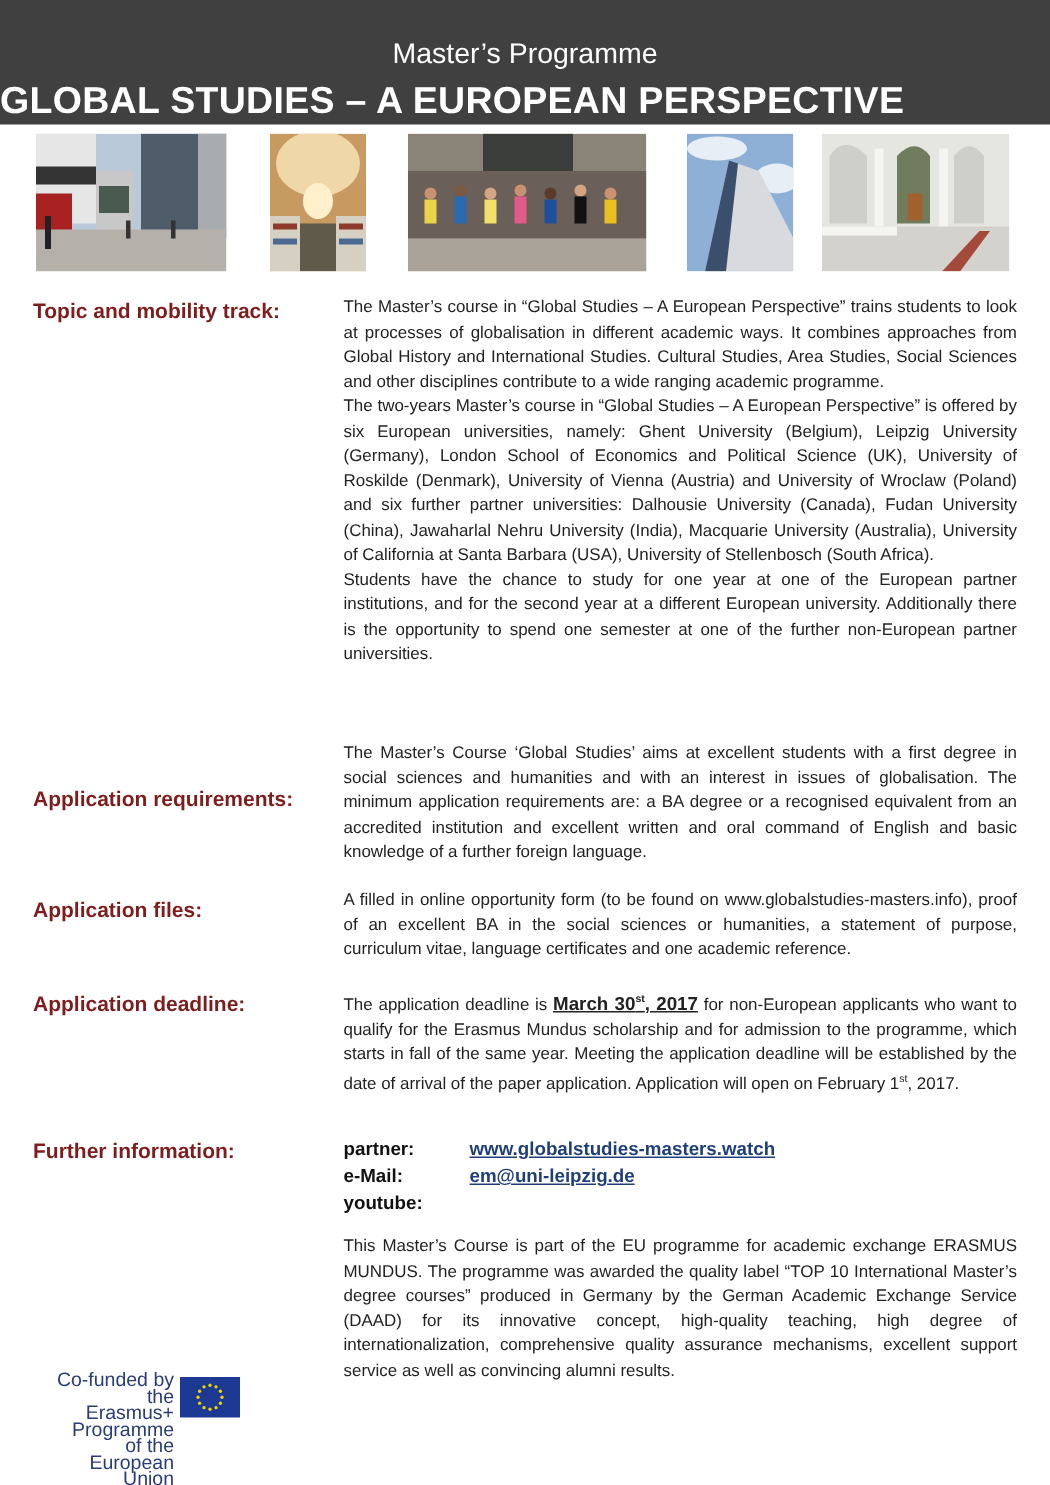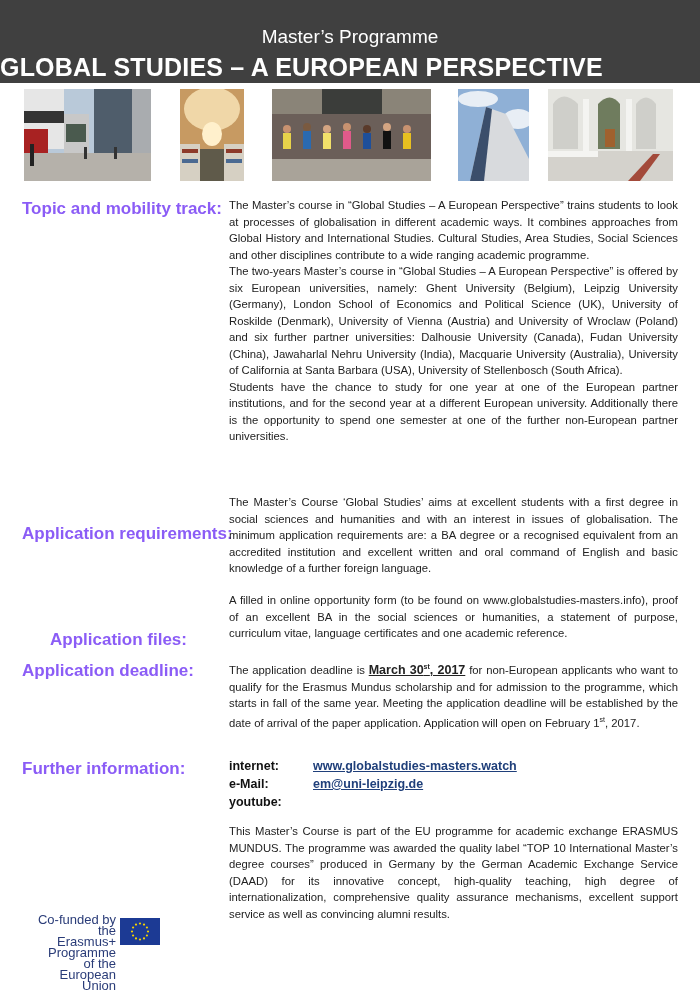--- a/index.html
+++ b/index.html
@@ -6,21 +6,21 @@
   body { width: 700px; height: 990px; background: #ffffff; position: relative; overflow: hidden;
          font-family: "DejaVu Sans", sans-serif; color: #222; }
   .header { position: absolute; left: 0; top: 0; width: 700px; height: 83px; background: #404040; }
   .header .sub { position: absolute; left: 0; width: 700px; top: 26px; text-align: center; color: #fff;
                  font-family: "Liberation Sans", sans-serif; font-size: 19px; }
   .header .main { position: absolute; left: 0; width: 700px; top: 53px; text-align: left; color: #fff;
                   font-family: "Liberation Sans", sans-serif; font-weight: bold; font-size: 25px; letter-spacing: 0.2px; }
   .photo { position: absolute; top: 89px; height: 92px; overflow: hidden; }
   .photo svg { width: 100%; height: 100%; display: block; }
   .label { position: absolute; left: 22px; font-family: "Liberation Sans", sans-serif; font-weight: bold;
-           font-size: 17px; color: #8b5cf6; }
+           font-size: 14px; color: #7f1d1d; }
   .body { position: absolute; left: 229px; width: 449px; font-family: "Liberation Sans", sans-serif;
           font-size: 11.3px; line-height: 16.5px; text-align: justify; color: #222; }
   .body p { margin: 0; }
   .deadline-date { font-weight: bold; text-decoration: underline; font-size: 12.5px; }
   .info-grid { position: absolute; left: 229px; top: 757px; font-family: "Liberation Sans", sans-serif;
                font-weight: bold; font-size: 12.5px; line-height: 18px; }
   .info-row { display: flex; }
   .info-key { width: 84px; color: #111; }
   .info-link { color: #1f3f7a; text-decoration: underline; }
   .eu-text { position: absolute; left: 28px; top: 914px; width: 88px; text-align: right;
@@ -116,32 +116,32 @@
 <div class="label" style="top:199px;">Topic and mobility track:</div>
 <div class="body" style="top:197px;">
   <p>The Master’s course in “Global Studies – A European Perspective” trains students to look at processes of globalisation in different academic ways. It combines approaches from Global History and International Studies. Cultural Studies, Area Studies, Social Sciences and other disciplines contribute to a wide ranging academic programme.</p>
   <p>The two-years Master’s course in “Global Studies – A European Perspective” is offered by six European universities, namely: Ghent University (Belgium), Leipzig University (Germany), London School of Economics and Political Science (UK), University of Roskilde (Denmark), University of Vienna (Austria) and University of Wroclaw (Poland) and six further partner universities: Dalhousie University (Canada), Fudan University (China), Jawaharlal Nehru University (India), Macquarie University (Australia), University of California at Santa Barbara (USA), University of Stellenbosch (South Africa).</p>
   <p>Students have the chance to study for one year at one of the European partner institutions, and for the second year at a different European university. Additionally there is the opportunity to spend one semester at one of the further non-European partner universities.</p>
 </div>
 
 <div class="label" style="top:524px;">Application requirements:</div>
 <div class="body" style="top:494px;">The Master’s Course ‘Global Studies’ aims at excellent students with a first degree in social sciences and humanities and with an interest in issues of globalisation. The minimum application requirements are: a BA degree or a recognised equivalent from an accredited institution and excellent written and oral command of English and basic knowledge of a further foreign language.</div>
 
-<div class="label" style="top:630px;margin-left:28px;">Application files:</div>
+<div class="label" style="top:598px;">Application files:</div>
 <div class="body" style="top:592px;">A filled in online opportunity form (to be found on www.globalstudies-masters.info), proof of an excellent BA in the social sciences or humanities, a statement of purpose, curriculum vitae, language certificates and one academic reference.</div>
 
 <div class="label" style="top:661px;">Application deadline:</div>
 <div class="body" style="top:659px;">
   <span>The application deadline is </span><span class="deadline-date"><span>March 30</span><sup style="font-size:7px;">st</sup><span>, 2017</span></span><span> for non-European applicants who want to qualify for the Erasmus Mundus scholarship and for admission to the programme, which starts in fall of the same year. Meeting the application deadline will be established by the date of arrival of the paper application. Application will open on February 1</span><sup style="font-size:7px;">st</sup><span>, 2017.</span>
 </div>
 
 <div class="label" style="top:759px;">Further information:</div>
 <div class="info-grid">
   <div class="info-row">
-    <span class="info-key">internet:</span>
+    <span class="info-key">partner:</span>
     <a class="info-link">www.globalstudies-masters.watch</a>
   </div>
   <div class="info-row">
     <span class="info-key">e-Mail:</span>
     <a class="info-link">em@uni-leipzig.de</a>
   </div>
   <div class="info-row">
     <span class="info-key">youtube:</span>
   </div>
 </div>

